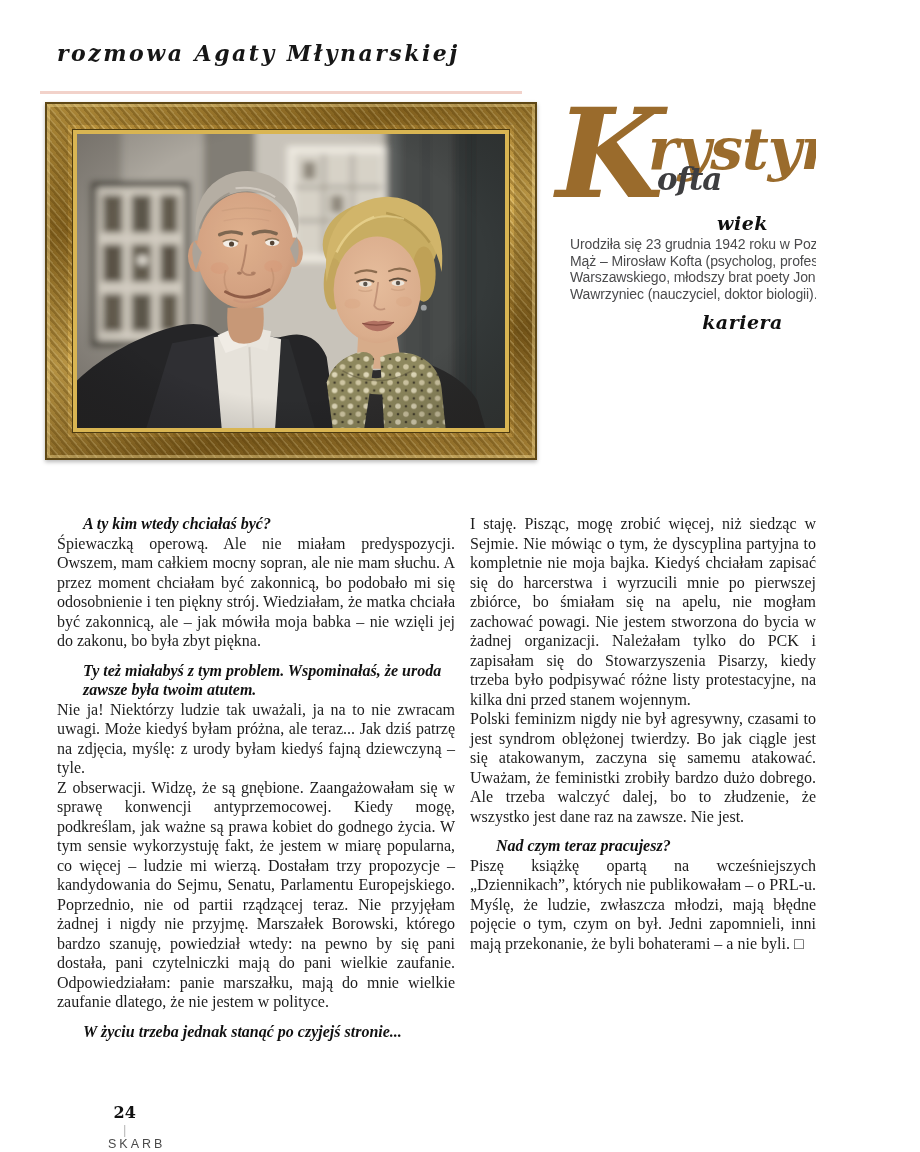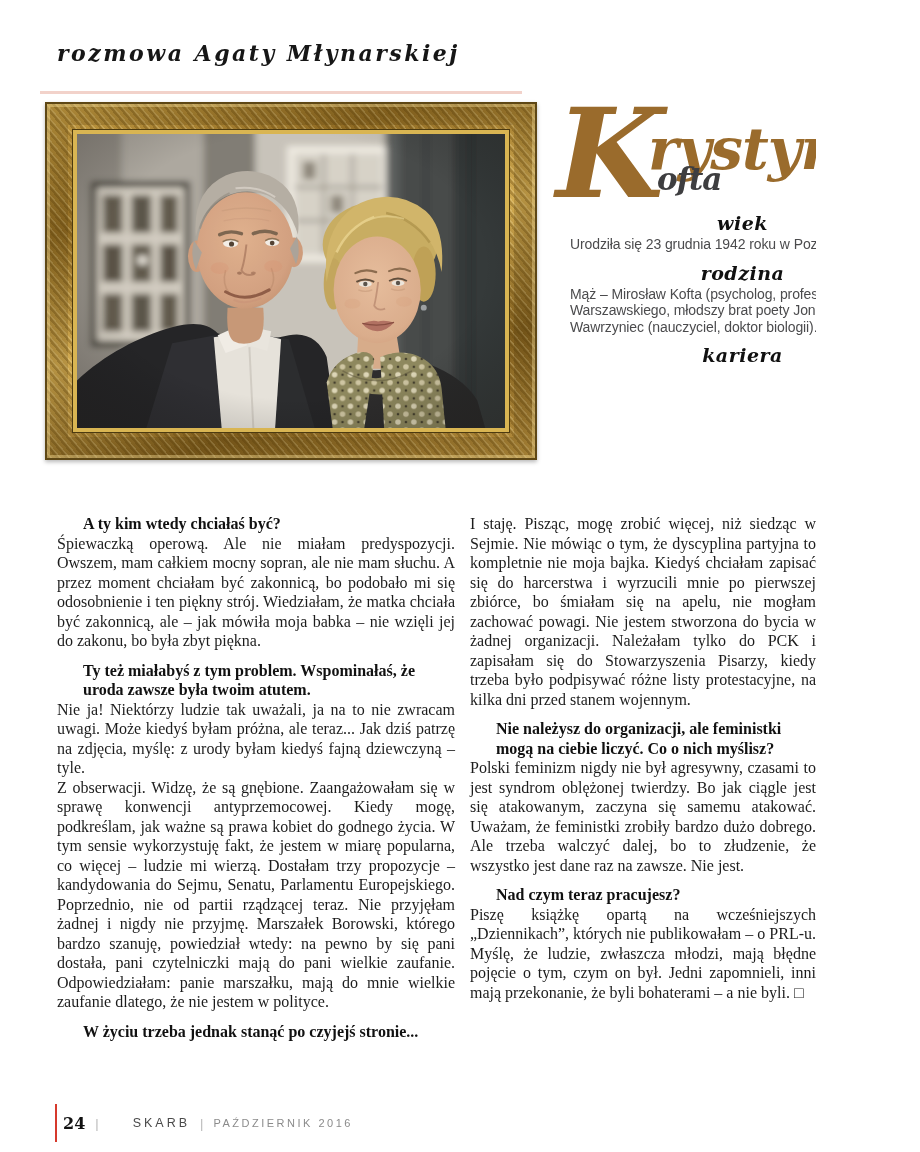--- a/index.html
+++ b/index.html
@@ -59,29 +59,29 @@
   .bio p{
     margin:0;font-family:"Liberation Sans",sans-serif;font-size:14px;
     line-height:16.5px;color:#4b4b4d;letter-spacing:-.1px;
   }
   
   .article{position:absolute;left:57px;top:514px;display:flex;}
   .col-left{width:398px;margin-right:15px;}
   .col-right{width:346px;}
   .article p{margin:0;font-size:16px;line-height:19.5px;text-align:justify;}
   .article p.q{
-    font-weight:bold;text-align:left;
+    font-weight:bold;font-style:italic;text-align:left;
     padding-left:26px;margin-top:10px;color:#111;
   }
   .article p.q.first{margin-top:0;}
   .article p.a{color:#1c1c1c;}
   
   .footer{
     position:absolute;left:55px;top:1103px;height:40px;
-    display:flex;align-items:center;font-family:"Liberation Sans",sans-serif;
+    display:flex;align-items:center;font-family:"Liberation Sans",sans-serif;flex-direction:column;
   }
   .footer-rule{width:2px;height:38px;background:#d6392c;margin-right:6px;}
   .footer .pagenum{
     font-family:"DejaVu Serif",serif;font-weight:bold;font-size:16px;color:#111;
   }
   .footer .sep{color:#b9b9b9;font-size:13px;margin:0 10px;font-weight:400;}
   .footer .mag{font-size:12.5px;letter-spacing:3px;color:#4a4a4a;margin-left:24px;}
   .footer .issue{font-size:11px;letter-spacing:2.5px;color:#8b8b8b;}
 </style>
 </head>
@@ -236,37 +236,35 @@
     </div>
   </div>
 
   <div class="title-initial">K</div>
   <div class="title-first">rystyna</div>
   <div class="title-last">ofta</div>
 
   <div class="bio">
     <h3>wiek</h3>
     <p>Urodziła się 23 grudnia 1942 roku w Poznaniu.</p>
-    <h3>rodzina</h3>
     <p>Mąż – Mirosław Kofta (psycholog, profesor Uniwersytetu Warszawskiego, młodszy brat poety Jonasza Kofty); syn Wawrzyniec (nauczyciel, doktor biologii).</p>
     <h3>kariera</h3>
   </div>
 
   <div class="article">
     <div class="col-left">
       <p class="q first">A ty kim wtedy chciałaś być?</p>
       <p class="a">Śpiewaczką operową. Ale nie miałam predyspozycji. Owszem, mam całkiem mocny sopran, ale nie mam słuchu. A przez moment chciałam być zakonnicą, bo podobało mi się odosobnienie i ten piękny strój. Wiedziałam, że matka chciała być zakonnicą, ale – jak mówiła moja babka – nie wzięli jej do zakonu, bo była zbyt piękna.</p>
       <p class="q">Ty też miałabyś z tym problem. Wspominałaś, że uroda zawsze była twoim atutem.</p>
       <p class="a">Nie ja! Niektórzy ludzie tak uważali, ja na to nie zwracam uwagi. Może kiedyś byłam próżna, ale teraz... Jak dziś patrzę na zdjęcia, myślę: z urody byłam kiedyś fajną dziewczyną – tyle.</p>
       <p class="a">Z obserwacji. Widzę, że są gnębione. Zaangażowałam się w sprawę konwencji antyprzemocowej. Kiedy mogę, podkreślam, jak ważne są prawa kobiet do godnego życia. W tym sensie wykorzystuję fakt, że jestem w miarę popularna, co więcej – ludzie mi wierzą. Dostałam trzy propozycje – kandydowania do Sejmu, Senatu, Parlamentu Europejskiego. Poprzednio, nie od partii rządzącej teraz. Nie przyjęłam żadnej i nigdy nie przyjmę. Marszałek Borowski, którego bardzo szanuję, powiedział wtedy: na pewno by się pani dostała, pani czytelniczki mają do pani wielkie zaufanie. Odpowiedziałam: panie marszałku, mają do mnie wielkie zaufanie dlatego, że nie jestem w polityce.</p>
       <p class="q">W życiu trzeba jednak stanąć po czyjejś stronie...</p>
     </div>
     <div class="col-right">
       <p class="a">I staję. Pisząc, mogę zrobić więcej, niż siedząc w Sejmie. Nie mówiąc o tym, że dyscyplina partyjna to kompletnie nie moja bajka. Kiedyś chciałam zapisać się do harcerstwa i wyrzucili mnie po pierwszej zbiórce, bo śmiałam się na apelu, nie mogłam zachować powagi. Nie jestem stworzona do bycia w żadnej organizacji. Należałam tylko do PCK i zapisałam się do Stowarzyszenia Pisarzy, kiedy trzeba było podpisywać różne listy protestacyjne, na kilka dni przed stanem wojennym.</p>
-      <p class="q">Nie należysz do organizacji, ale feministki mogą na ciebie liczyć. Co o nich myślisz?</p>
       <p class="a">Polski feminizm nigdy nie był agresywny, czasami to jest syndrom oblężonej twierdzy. Bo jak ciągle jest się atakowanym, zaczyna się samemu atakować. Uważam, że feministki zrobiły bardzo dużo dobrego. Ale trzeba walczyć dalej, bo to złudzenie, że wszystko jest dane raz na zawsze. Nie jest.</p>
       <p class="q">Nad czym teraz pracujesz?</p>
       <p class="a">Piszę książkę opartą na wcześniejszych „Dziennikach”, których nie publikowałam – o PRL-u. Myślę, że ludzie, zwłaszcza młodzi, mają błędne pojęcie o tym, czym on był. Jedni zapomnieli, inni mają przekonanie, że byli bohaterami – a nie byli. □</p>
     </div>
   </div>
 
   <div class="footer">
     <div class="footer-rule"></div>
     <span class="pagenum">24</span>
     <span class="sep">|</span>

